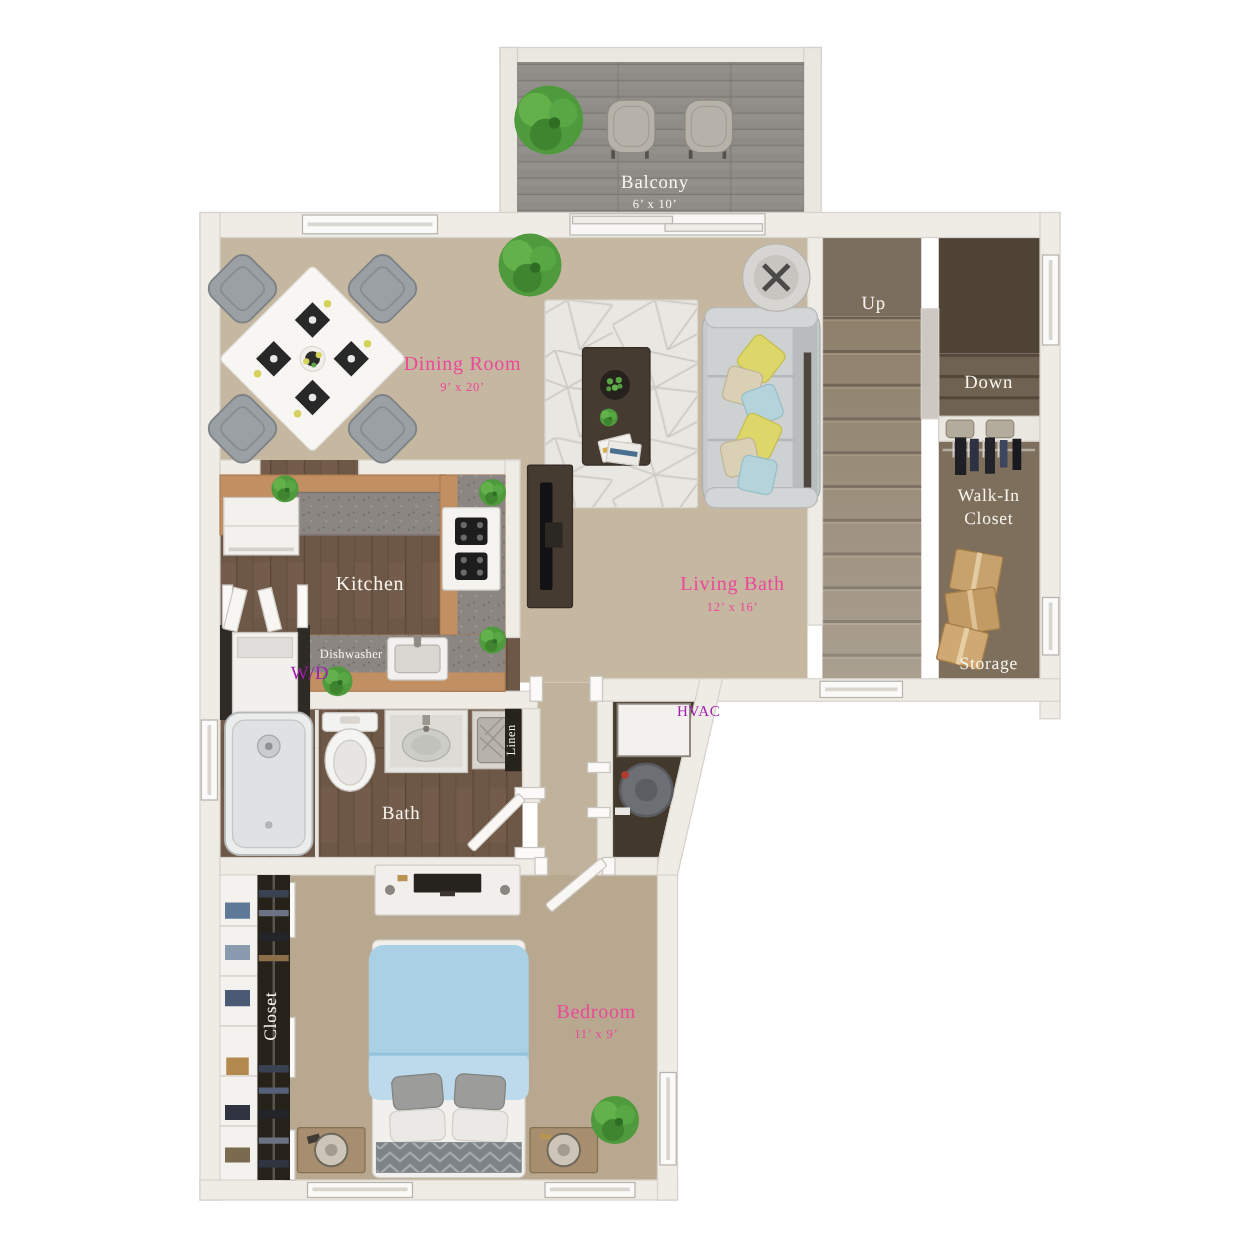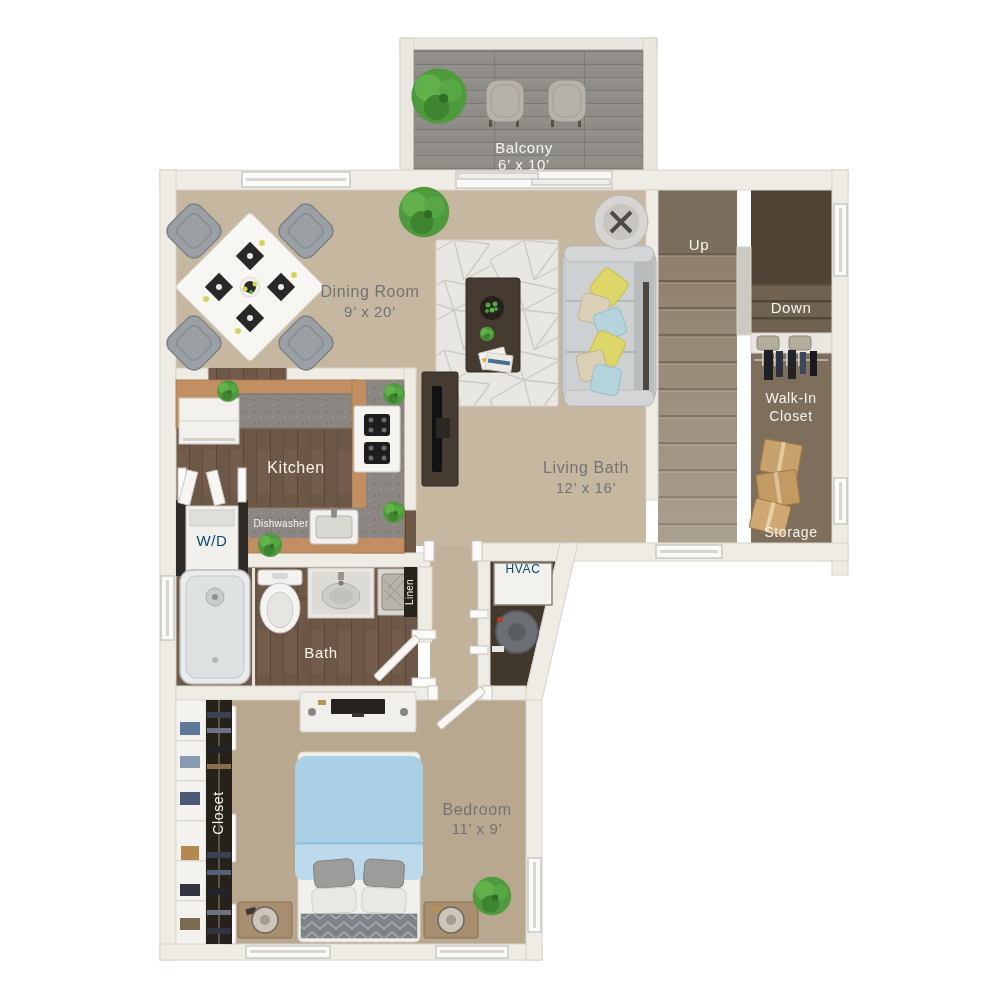--- a/index.html
+++ b/index.html
@@ -1,29 +1,29 @@
 <!DOCTYPE html>
 <html><head>
 <meta charset="utf-8">
 <style>
   html,body{margin:0;padding:0;background:#ffffff;}
   .plan{position:relative;width:1000px;height:972px;background:#ffffff;overflow:hidden;
-        font-family:Liberation Sans, sans-serif;}
+        font-family:Liberation Serif, serif;}
   .plan svg{display:block;position:absolute;left:0;top:0;}
   .labels{position:absolute;left:0;top:0;width:100%;height:100%;pointer-events:none;}
   .lbl{position:absolute;transform:translate(-50%,-50%);white-space:nowrap;
        letter-spacing:.6px;line-height:1;}
   .lbl.vert{transform:translate(-50%,-50%) rotate(-90deg);}
-  .dark{color:#737373;}
+  .dark{color:#ec4899;}
   .light{color:#f7f4ee;}
-  .gray{color:#0c4a6e;}
+  .gray{color:#a21caf;margin-left:36px;}
   .s16{font-size:16px;}
   .s15{font-size:15px;}
   .s14{font-size:14px;}
-  .s13{font-size:15px;}
+  .s13{font-size:10px;}
   .s12{font-size:12px;}
   .s10{font-size:10px;letter-spacing:.3px;}
 </style>
 </head>
 <body>
 
 <div class="plan">
 <svg width="1000" height="1000" viewBox="0 0 1000 1000">
 <defs>
   <pattern id="deckP" width="90" height="13" patternUnits="userSpaceOnUse">

